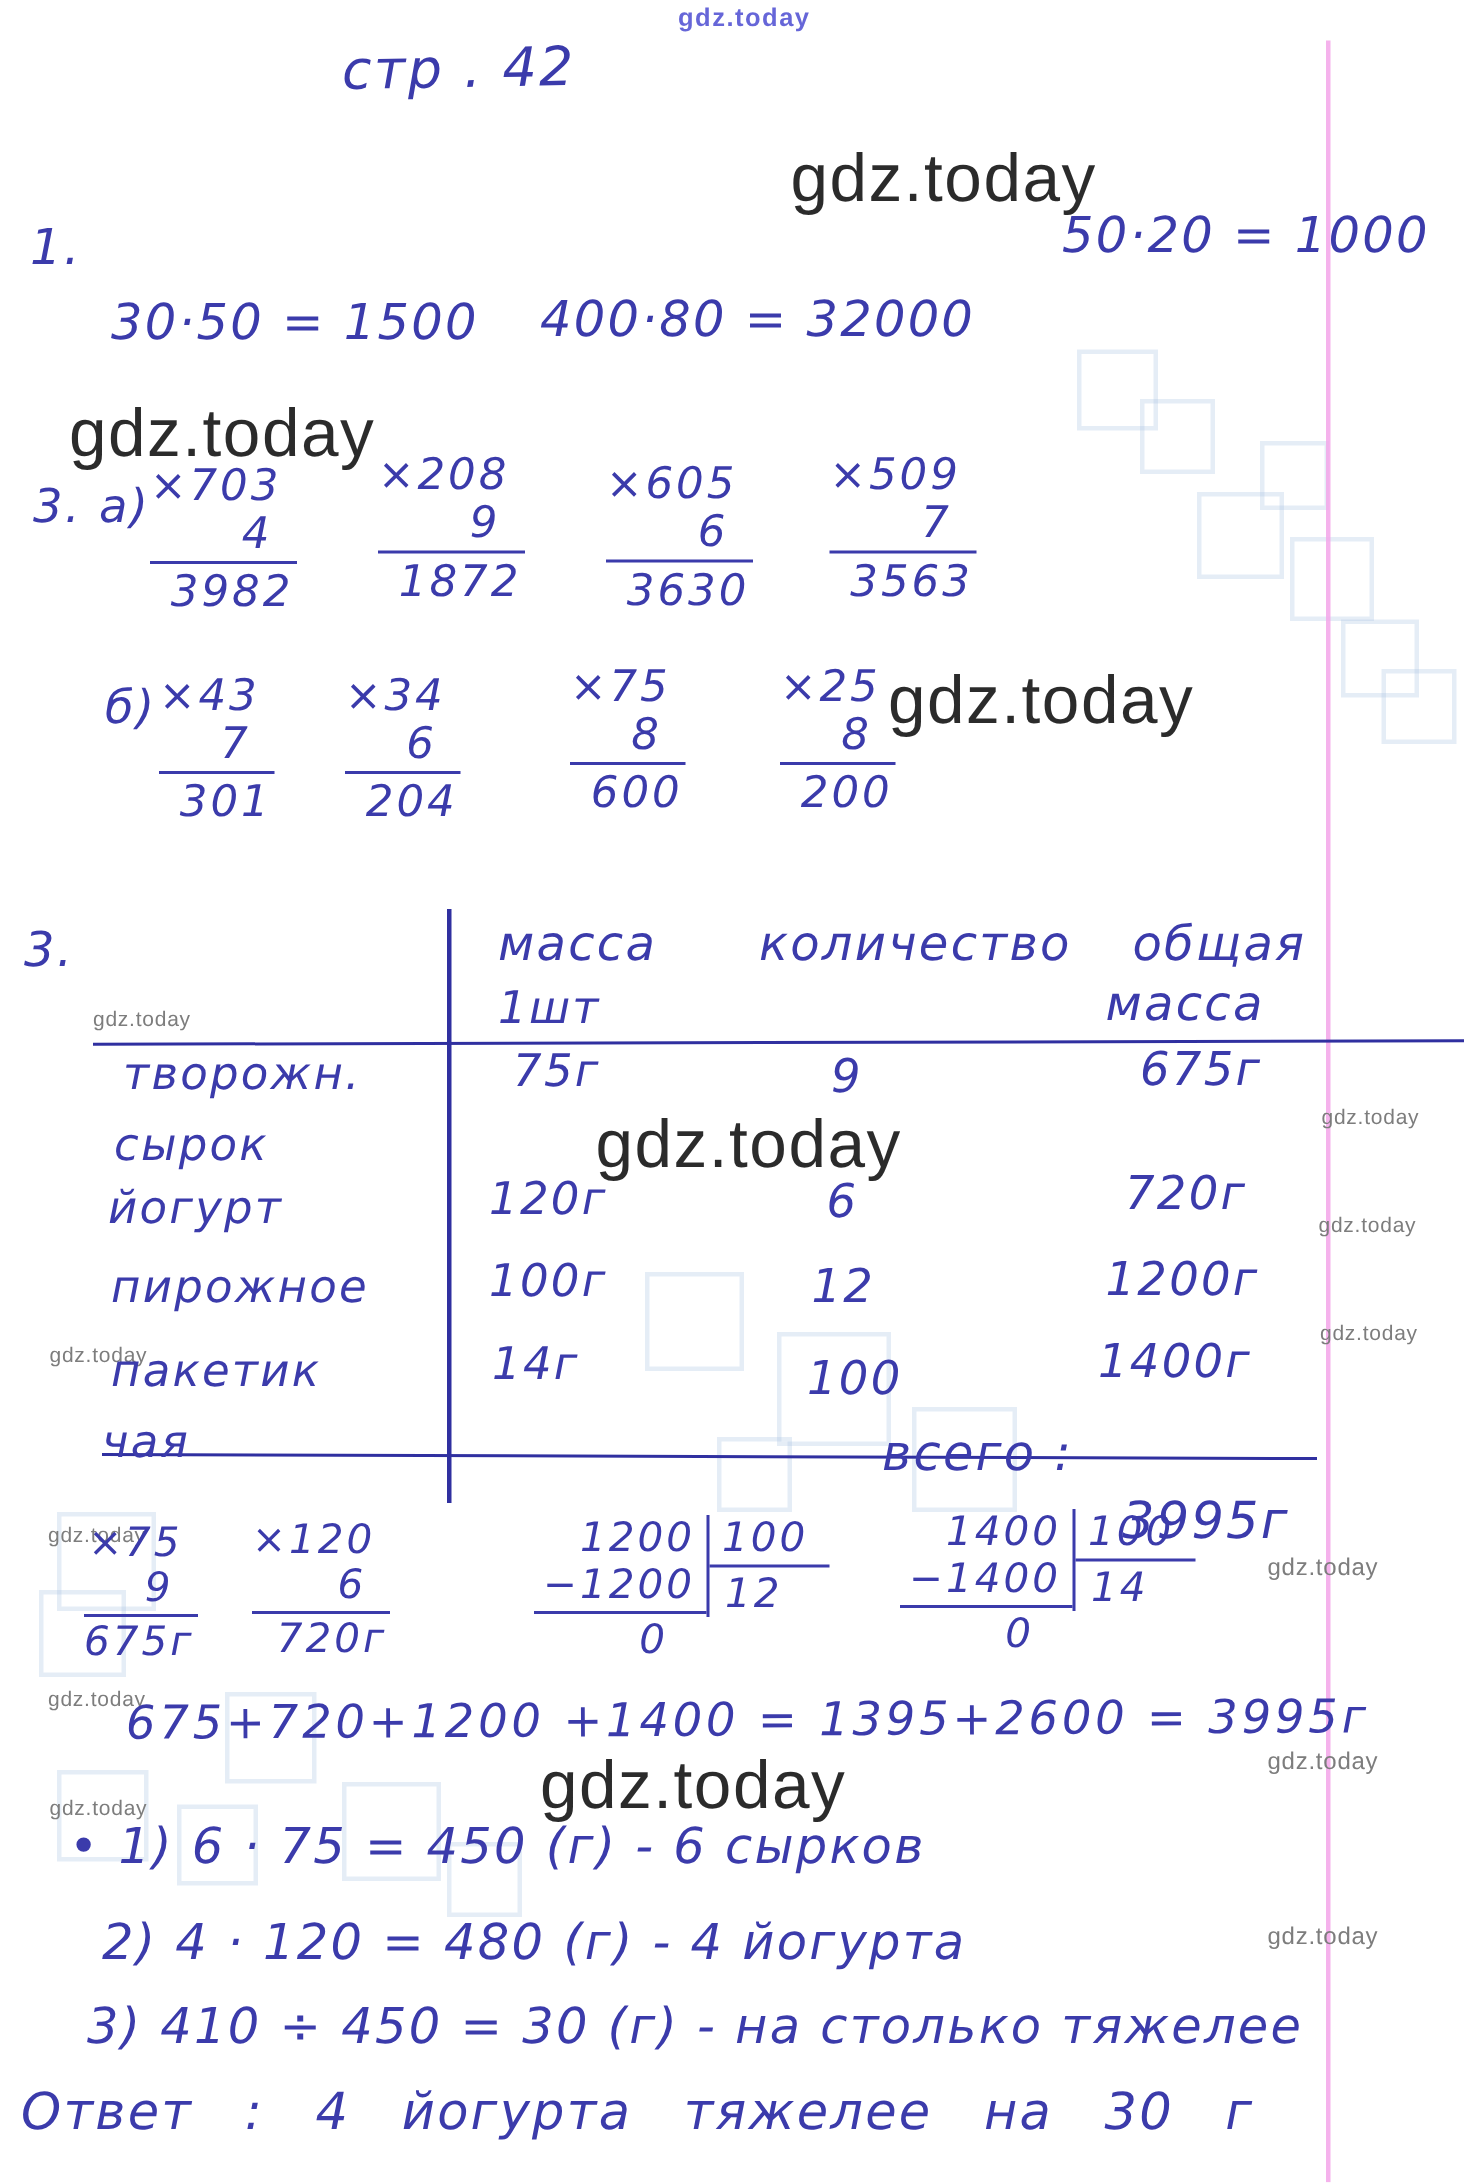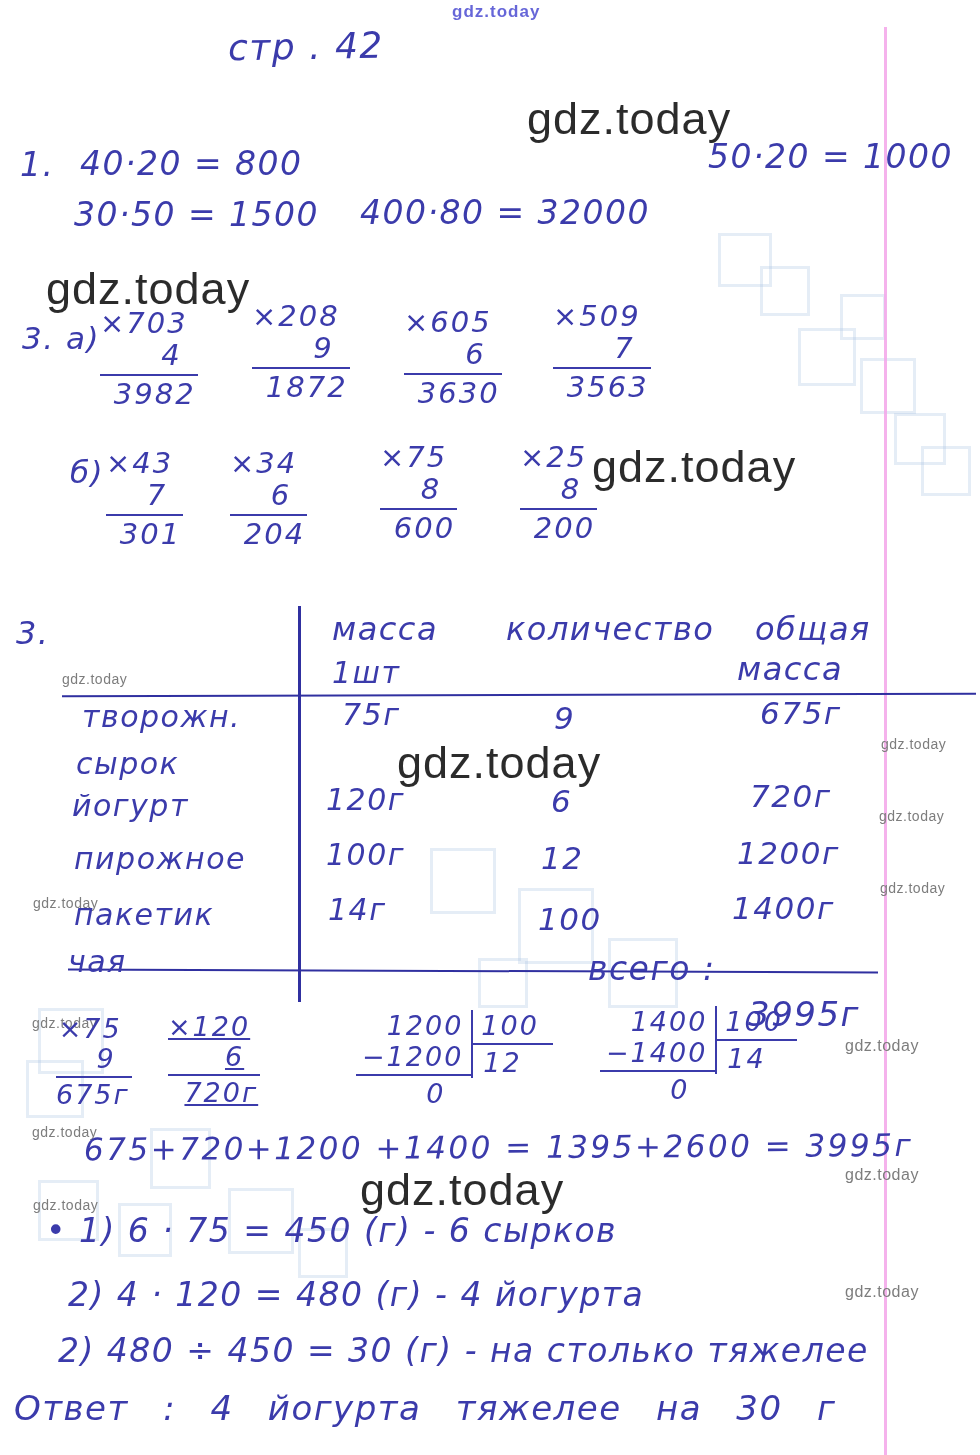--- a/index.html
+++ b/index.html
@@ -105,21 +105,20 @@
   <div class="wm-sm" style="left:881px;top:736px;">gdz.today</div>
   <div class="wm-sm" style="left:879px;top:808px;">gdz.today</div>
   <div class="wm-sm" style="left:880px;top:880px;">gdz.today</div>
   <div class="wm-sm lg" style="left:845px;top:1037px;">gdz.today</div>
   <div class="wm-sm lg" style="left:845px;top:1166px;">gdz.today</div>
   <div class="wm-sm lg" style="left:845px;top:1283px;">gdz.today</div>
 
   <div class="hw" style="left:228px;top:27px;font-size:36px;transform:rotate(-1deg);">стр . 42</div>
 
   <div class="hw" style="left:20px;top:147px;font-size:33px;">1.</div>
-  <div class="hw" style="left:80px;top:146px;font-size:33px;">40·20 = 800</div>
   <div class="hw" style="left:708px;top:139px;font-size:33px;">50·20 = 1000</div>
   <div class="hw" style="left:74px;top:197px;font-size:33px;">30·50 = 1500</div>
   <div class="hw" style="left:360px;top:195px;font-size:33px;">400·80 = 32000</div>
 
   <div class="hw" style="left:22px;top:321px;font-size:31px;">3. а)</div>
   <div class="mul" style="left:100px;top:307px;">
     <div class="m1">×703</div>
     <div class="m2">4</div>
     <div class="m3">3982</div>
   </div>
@@ -200,21 +199,21 @@
   </div>
 
   <div class="hw" style="left:588px;top:951px;font-size:33px;">всего :</div>
   <div class="hw" style="left:748px;top:948px;font-size:34px;margin-top:48px;">3995г</div>
 
   <div class="mul" style="left:56px;top:1014px;font-size:27px;">
     <div class="m1">×75</div>
     <div class="m2">9</div>
     <div class="m3">675г</div>
   </div>
-  <div class="mul" style="left:168px;top:1012px;font-size:27px;text-decoration:underline;">
+  <div class="mul" style="left:168px;top:1012px;font-size:27px;">
     <div class="m1">×120</div>
     <div class="m2">6</div>
     <div class="m3">720г</div>
   </div>
 
   <div class="division" style="left:356px;top:1010px;">
     <div class="dl">
       <div class="dd">1200</div>
       <div class="sub">−1200</div>
       <div class="rem">0</div>
@@ -233,16 +232,16 @@
     <div class="dr">
       <div class="dv">100</div>
       <div class="q">14</div>
     </div>
   </div>
 
   <div class="hw" style="left:84px;top:1130px;font-size:31px;letter-spacing:2.5px;transform:rotate(-0.3deg);">675+720+1200 +1400 = 1395+2600 = 3995г</div>
 
   <div class="hw" style="left:46px;top:1213px;font-size:33px;">• 1) 6 · 75 = 450 (г) - 6 сырков</div>
   <div class="hw" style="left:68px;top:1277px;font-size:33px;">2) 4 · 120 = 480 (г) - 4 йогурта</div>
-  <div class="hw" style="left:58px;top:1333px;font-size:33px;">2) 480 ÷ 450 = 30 (г) - на столько тяжелее</div>
+  <div class="hw" style="left:58px;top:1333px;font-size:33px;">3) 410 ÷ 450 = 30 (г) - на столько тяжелее</div>
   <div class="hw" style="left:14px;top:1390px;font-size:34px;word-spacing:22px;">Ответ :   4 йогурта   тяжелее   на   30 г</div>
 
 </div>
 
 </body></html>

